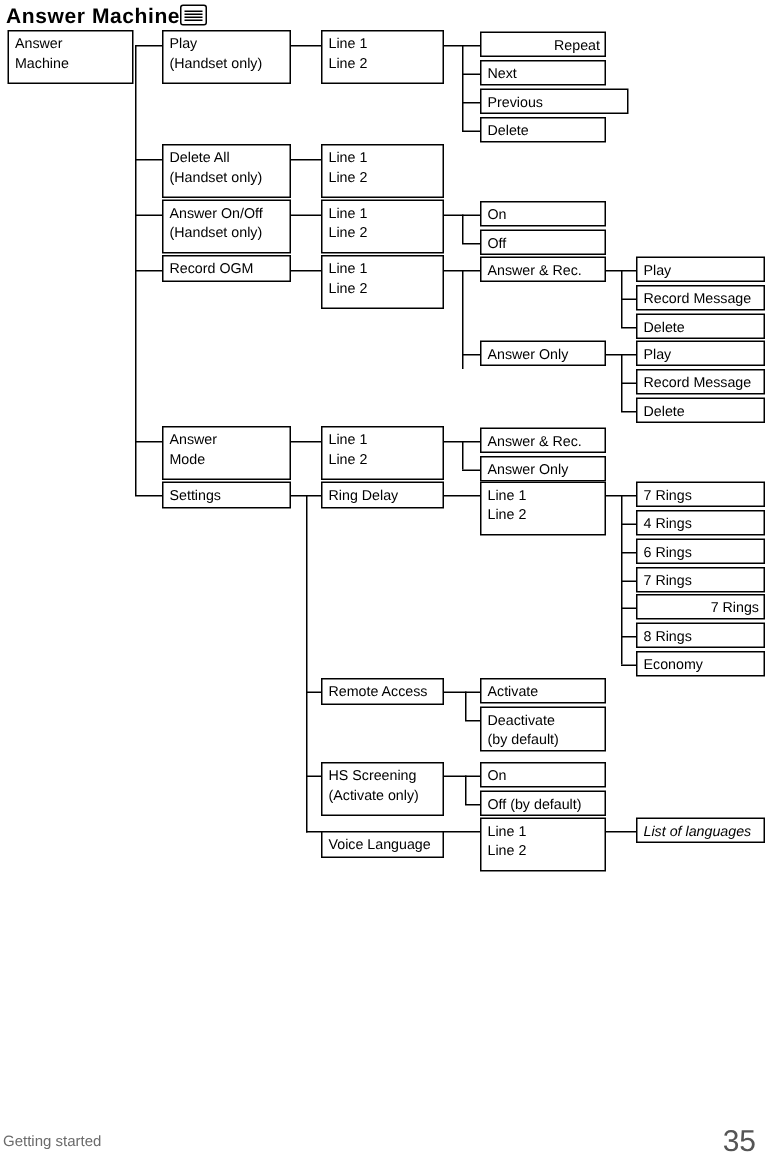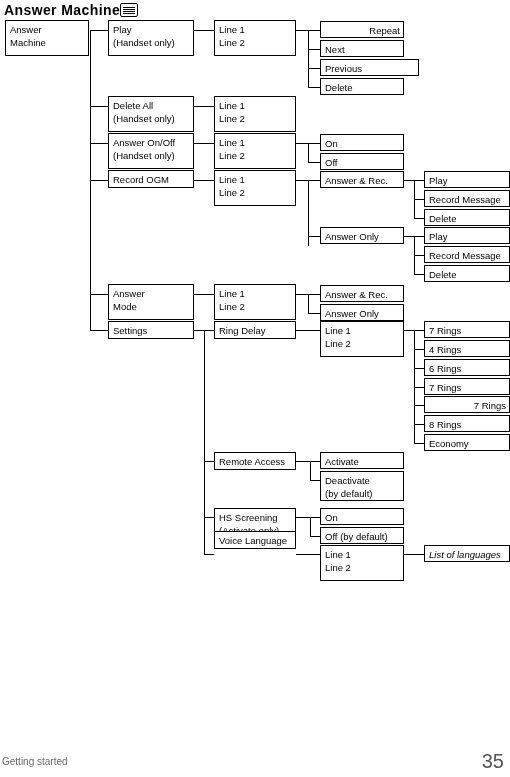--- a/index.html
+++ b/index.html
@@ -169,21 +169,21 @@
 <div class="h" style="left:308px;top:294px;width:12px;"></div>
 <div class="h" style="left:308px;top:313px;width:12px;"></div>
 
 <div class="v" style="left:204px;top:330px;height:225px;"></div>
 <div class="h" style="left:194px;top:330px;width:10px;"></div>
 
 <div class="box" style="left:214px;top:321px;width:82px;height:18px;">Ring Delay</div>
 <div class="box" style="left:214px;top:452px;width:82px;height:18px;">Remote  Access</div>
 <div class="box" style="left:214px;top:508px;width:82px;height:36px;">HS Screening
 (Activate only)</div>
-<div class="box" style="left:214px;top:531px;width:82px;height:18px;">Voice Language</div>
+<div class="box" style="left:214px;top:554px;width:82px;height:18px;">Voice Language</div>
 
 <div class="h" style="left:204px;top:330px;width:10px;"></div>
 <div class="h" style="left:204px;top:461px;width:10px;"></div>
 <div class="h" style="left:204px;top:517px;width:10px;"></div>
 <div class="h" style="left:204px;top:554px;width:10px;"></div>
 
 <div class="box" style="left:320px;top:321px;width:84px;height:36px;">Line 1
 Line 2</div>
 <div class="h" style="left:296px;top:330px;width:24px;"></div>
 

